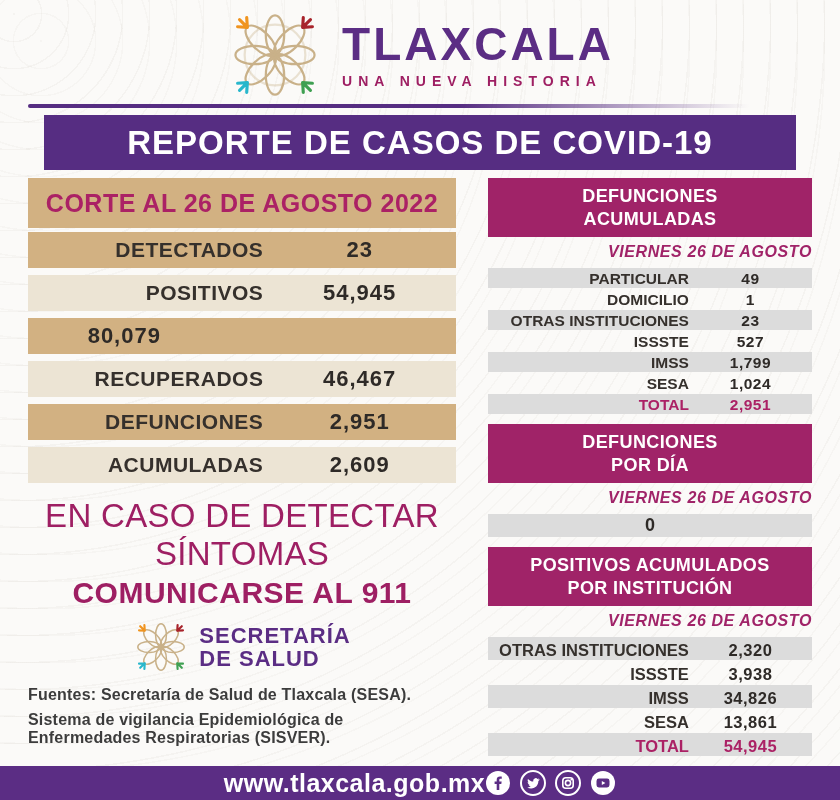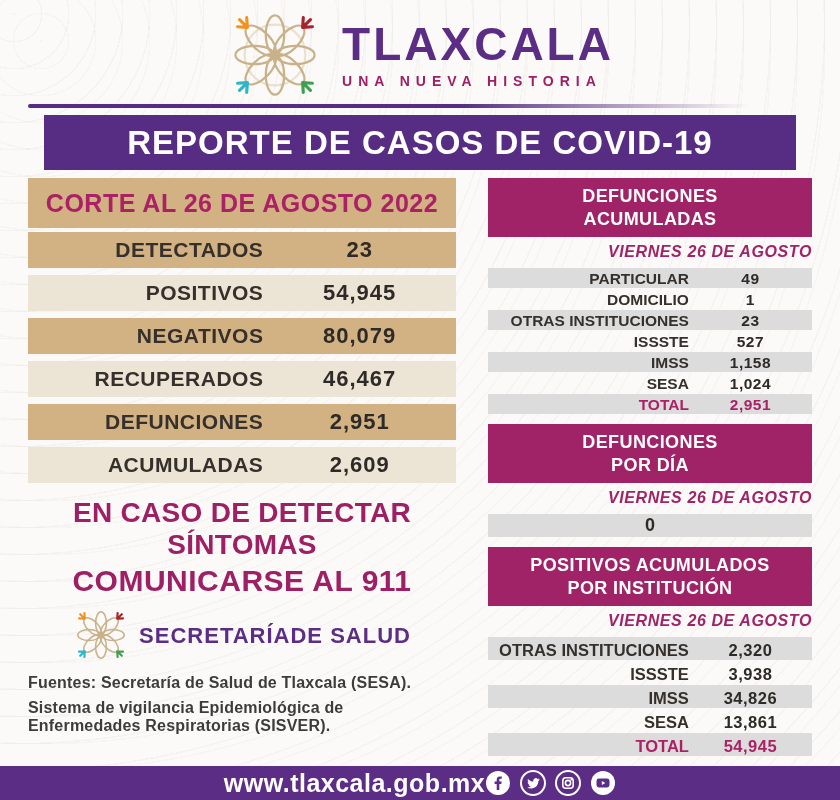--- a/index.html
+++ b/index.html
@@ -46,25 +46,25 @@
   }
   .corte-banner span{ color:#ab2165; font-size:25px; font-weight:bold; letter-spacing:.5px; }
 
   .lrow{ height:36px; margin-bottom:7px; display:flex; align-items:center; }
   .lrow.tan{ background:#d2b182; }
   .lrow.cream{ background:#ece4d4; }
   .lrow-label{ width:55%; text-align:right; font-size:21px; font-weight:bold; color:#35302c; letter-spacing:.5px; }
   .lrow-value{ width:45%; text-align:center; font-size:22px; font-weight:bold; color:#2e2a27; letter-spacing:1px; }
 
   .advice{ margin-top:14px; text-align:center; }
-  .advice-line1{ font-size:28px; font-weight:bold; color:#9e1f63; letter-spacing:.3px; }
+  .advice-line1{ font-size:33px; font-weight:normal; color:#9e1f63; letter-spacing:.3px; }
   .advice-line2{ font-size:30px; font-weight:bold; color:#9e1f63; margin-top:3px; letter-spacing:.5px; }
 
   .salud{ margin-top:10px; display:flex; align-items:center; justify-content:center; gap:10px; }
-  .salud-text{ display:flex; flex-direction:row; }
+  .salud-text{ display:flex; flex-direction:column; }
   .salud-text span{ font-size:22px; font-weight:bold; color:#5b2d84; line-height:1.05; letter-spacing:1px; }
 
   .sources{ margin-top:12px; }
   .sources div{ font-size:16px; font-weight:bold; color:#3c3c3c; margin-bottom:7px; letter-spacing:.2px; }
 
   
   .sec-banner{
     background:#a02368; display:flex; flex-direction:column; align-items:center; justify-content:center;
     padding:7px 4px; margin-bottom:6px;
   }
@@ -148,21 +148,20 @@
 
       <div class="lrow tan">
         <span class="lrow-label">DETECTADOS</span>
         <span class="lrow-value">23</span>
       </div>
       <div class="lrow cream">
         <span class="lrow-label">POSITIVOS</span>
         <span class="lrow-value">54,945</span>
       </div>
       <div class="lrow tan">
-        <span class="lrow-label">NEGATIVOS</span>
         <span class="lrow-value">80,079</span>
       </div>
       <div class="lrow cream">
         <span class="lrow-label">RECUPERADOS</span>
         <span class="lrow-value">46,467</span>
       </div>
       <div class="lrow tan">
         <span class="lrow-label">DEFUNCIONES</span>
         <span class="lrow-value">2,951</span>
       </div>
@@ -235,21 +234,21 @@
         <div class="rrow gray">
           <span class="rrow-label">OTRAS INSTITUCIONES</span>
           <span class="rrow-value">23</span>
         </div>
         <div class="rrow">
           <span class="rrow-label">ISSSTE</span>
           <span class="rrow-value">527</span>
         </div>
         <div class="rrow gray">
           <span class="rrow-label">IMSS</span>
-          <span class="rrow-value">1,158</span>
+          <span class="rrow-value">1,799</span>
         </div>
         <div class="rrow">
           <span class="rrow-label">SESA</span>
           <span class="rrow-value">1,024</span>
         </div>
         <div class="rrow gray total">
           <span class="rrow-label">TOTAL</span>
           <span class="rrow-value">2,951</span>
         </div>
       </div>

